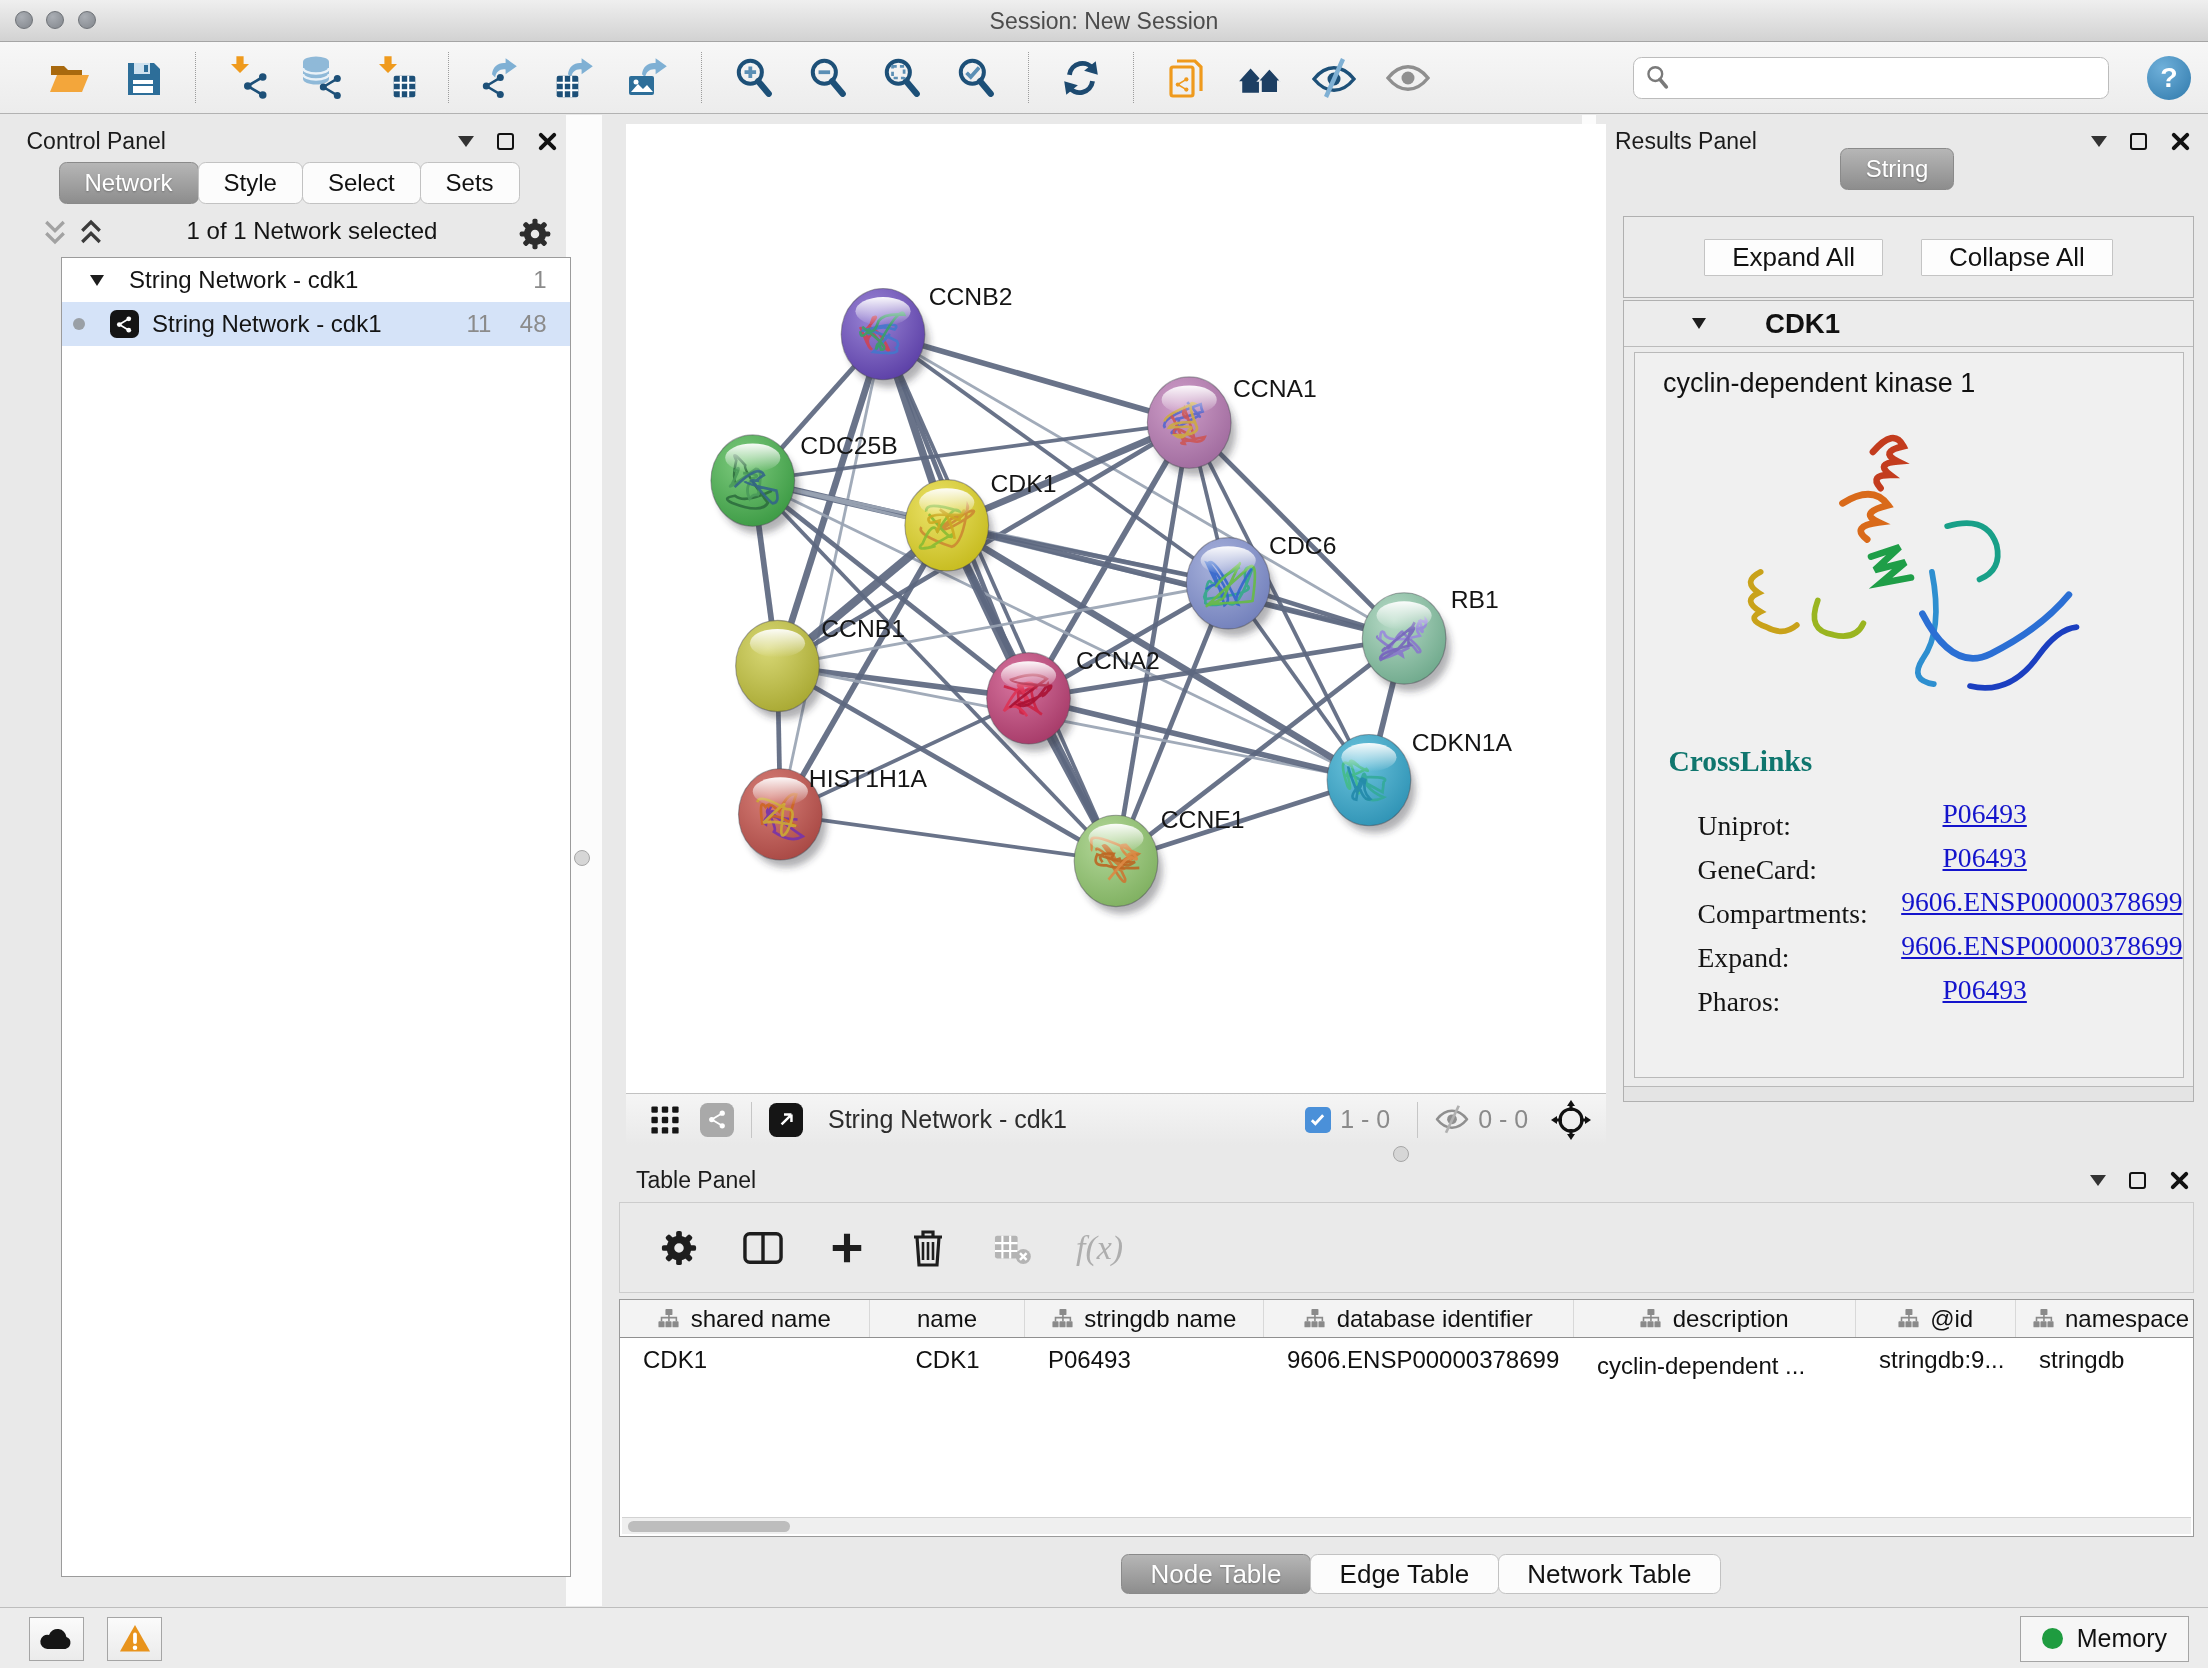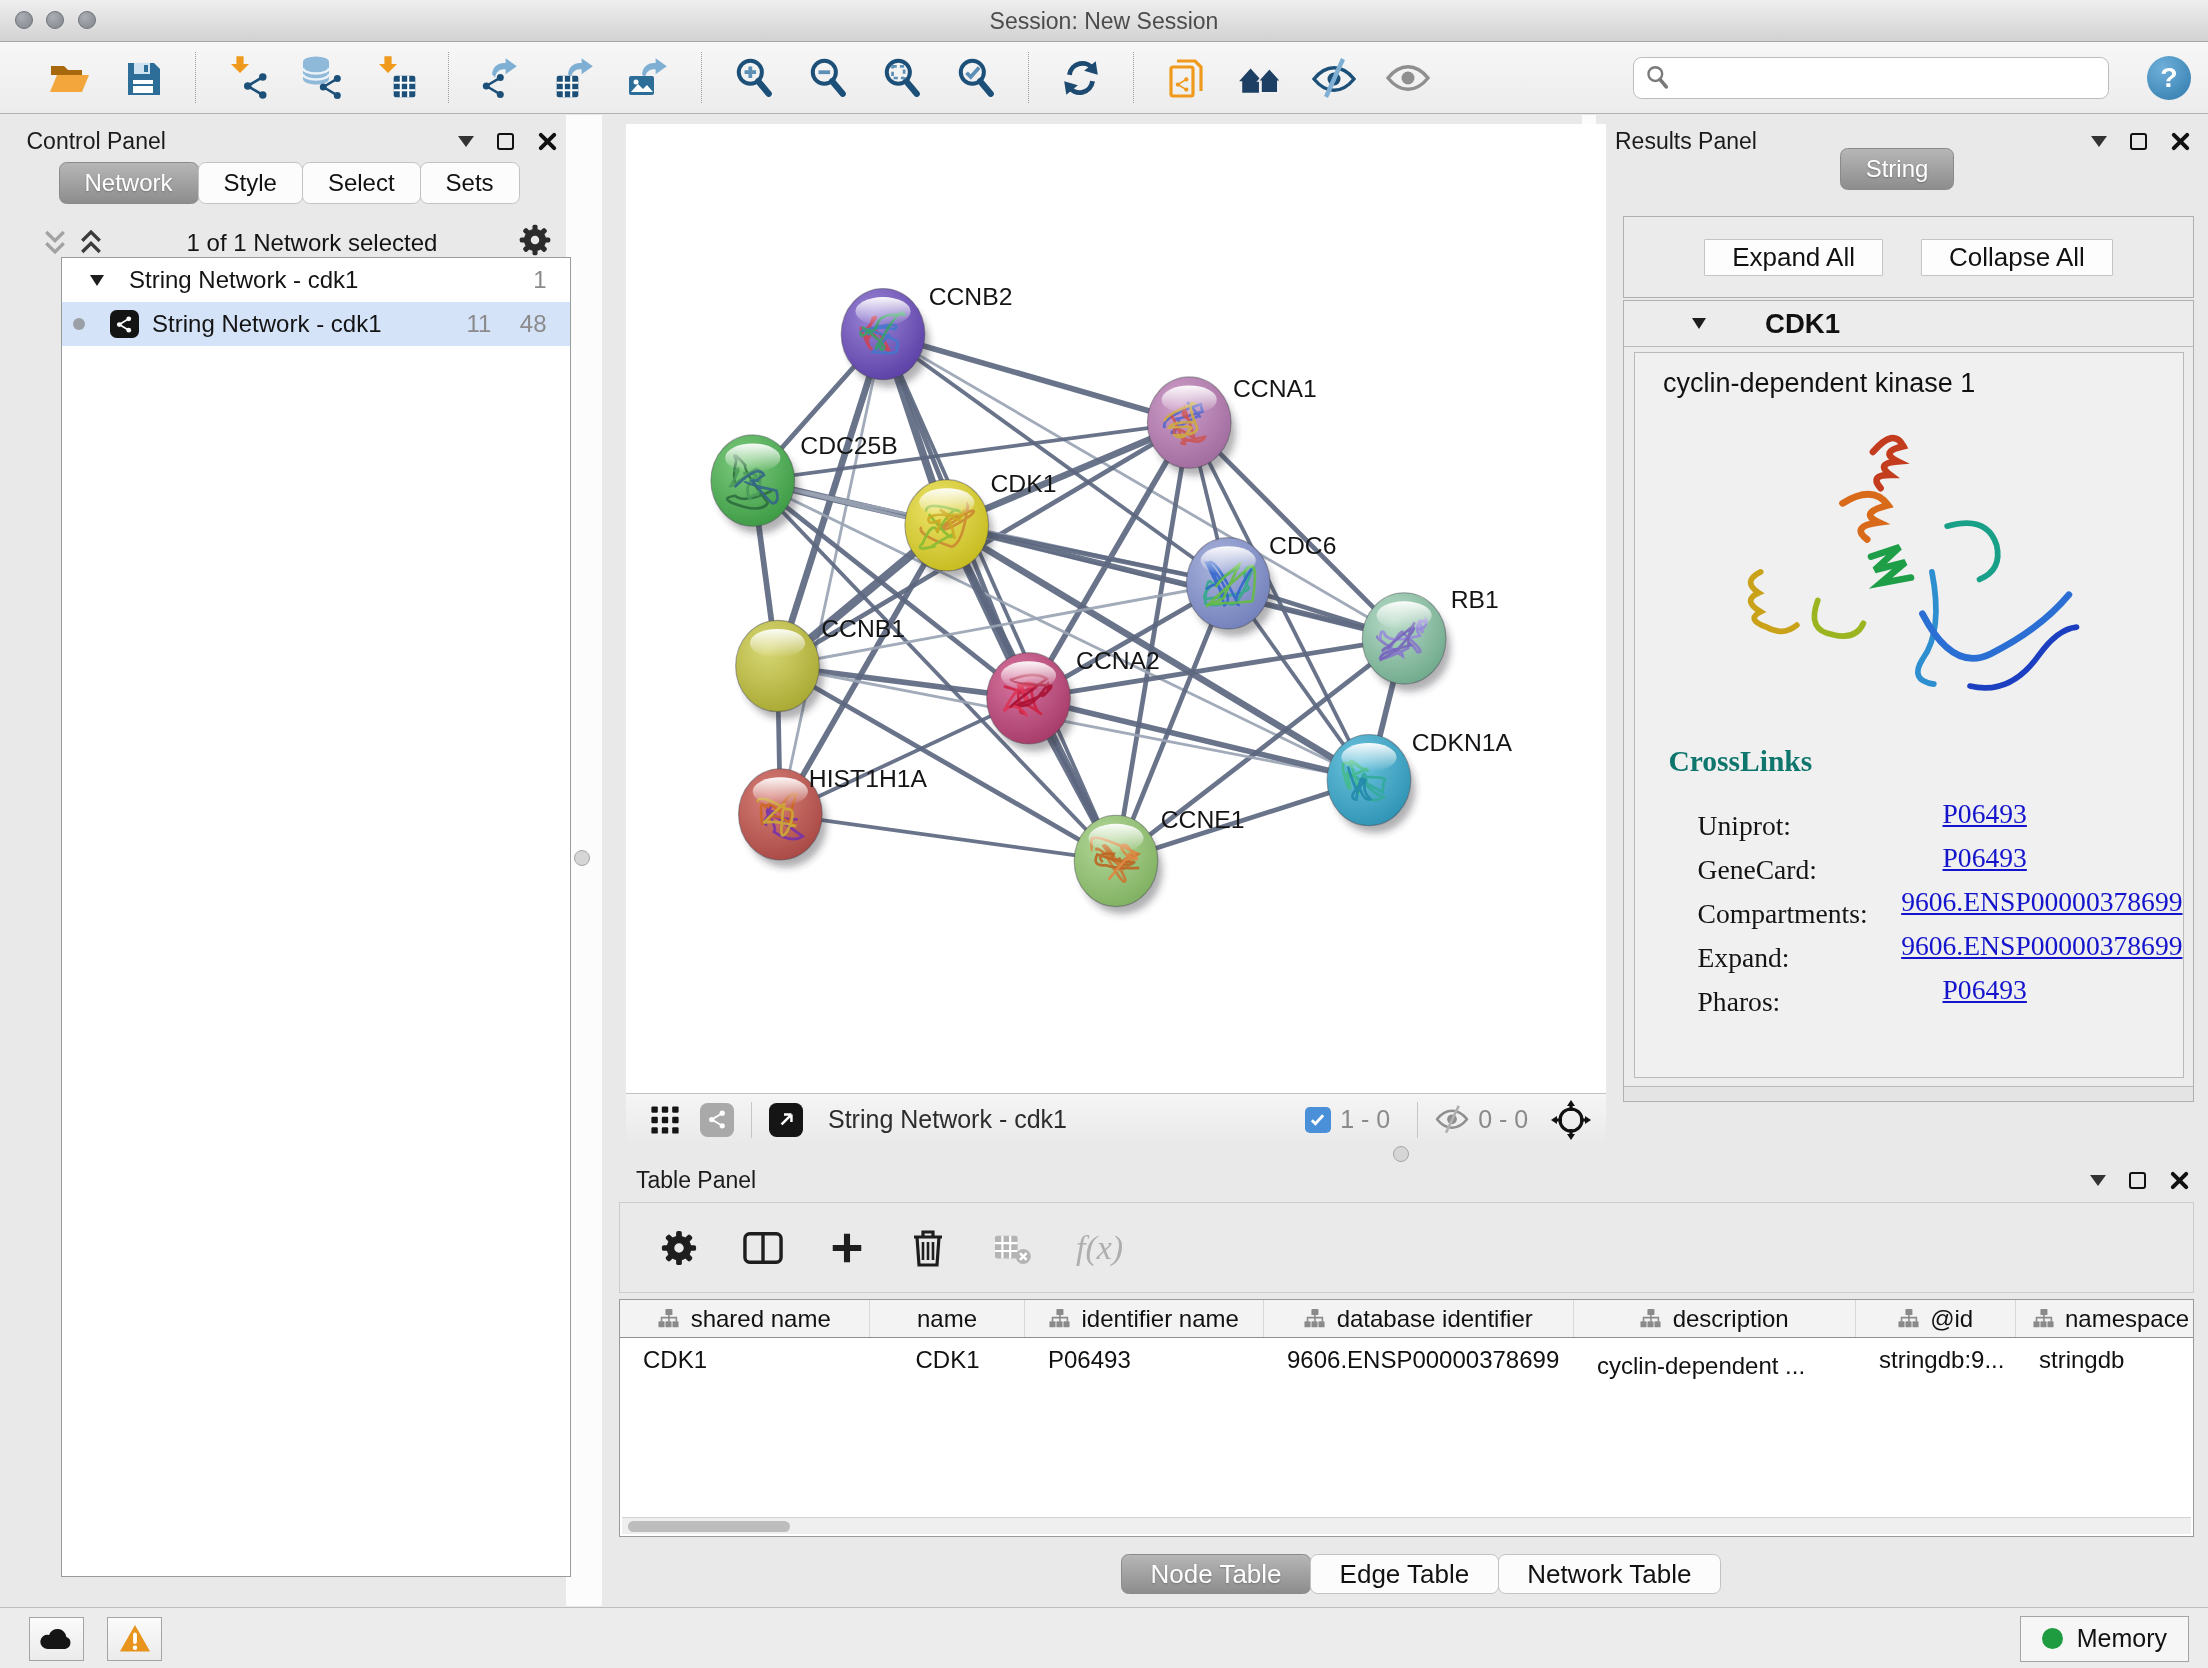--- a/index.html
+++ b/index.html
@@ -44,21 +44,21 @@
   
   .gutterL { position:absolute; left:566px; top:115px; width:36px; height:1491px; background:#fcfcfc; }
   .gutterR { position:absolute; left:1582px; top:115px; width:14.3px; height:1029px; background:#fcfcfc; }
   .knob { position:absolute; width:16px; height:16px; border-radius:50%; background:#d6d6d6; border:1px solid #a6a6a6; }
 
   
   .control-panel { position:absolute; left:9.5px; top:124px; width:556px; height:1455px; }
   .cp-head { position:absolute; left:17px; right:7.6px; top:0; height:34px; display:flex; align-items:center; }
   .cp-head .panel-icons { margin-left:auto; }
   #cp-tabs { position:absolute; left:50px; top:38px; display:flex; }
-  .cp-subbar { position:absolute; left:21px; right:5.7px; top:93px; height:40px; display:flex; align-items:flex-end; }
+  .cp-subbar { position:absolute; left:21px; right:5.7px; top:93px; height:40px; display:flex; align-items:flex-start; }
   .cp-status { flex:1; text-align:center; font-size:24px; color:#141414; }
   .cp-tree { position:absolute; left:51px; top:133px; width:510px; height:1320px; background:#fff; border:1.9px solid #9b9b9b; }
   .tree-row { height:44px; display:flex; align-items:center; font-size:24px; color:#141414; }
   .tree-row.selected { background:#d5e3f8; }
   .caret-down { width:0; height:0; border-left:7.6px solid transparent; border-right:7.6px solid transparent; border-top:11.4px solid #1d1d1d; }
   .tree-dot { width:12.4px; height:12.4px; border-radius:50%; background:#9aa0a6; }
   .net-badge { width:28.5px; height:28.5px; background:#141414; border-radius:6.7px; display:flex; align-items:center; justify-content:center; }
   .tree-count { color:#8b8b8b; }
 
   
@@ -774,21 +774,21 @@
             </svg>
             <span>shared name</span>
           </div>
           <div class="th" style="width: 155px;">
             <span>name</span>
           </div>
           <div class="th" style="width: 239px;">
             <svg width="21" height="21" viewBox="0 0 24 24" style="color: rgb(138, 138, 138);">
               <use href="#sy-tree"></use>
             </svg>
-            <span>identifier name</span>
+            <span>stringdb name</span>
           </div>
           <div class="th" style="width: 310px;">
             <svg width="21" height="21" viewBox="0 0 24 24" style="color: rgb(138, 138, 138);">
               <use href="#sy-tree"></use>
             </svg>
             <span>database identifier</span>
           </div>
           <div class="th" style="width: 282px;">
             <svg width="21" height="21" viewBox="0 0 24 24" style="color: rgb(138, 138, 138);">
               <use href="#sy-tree"></use>

